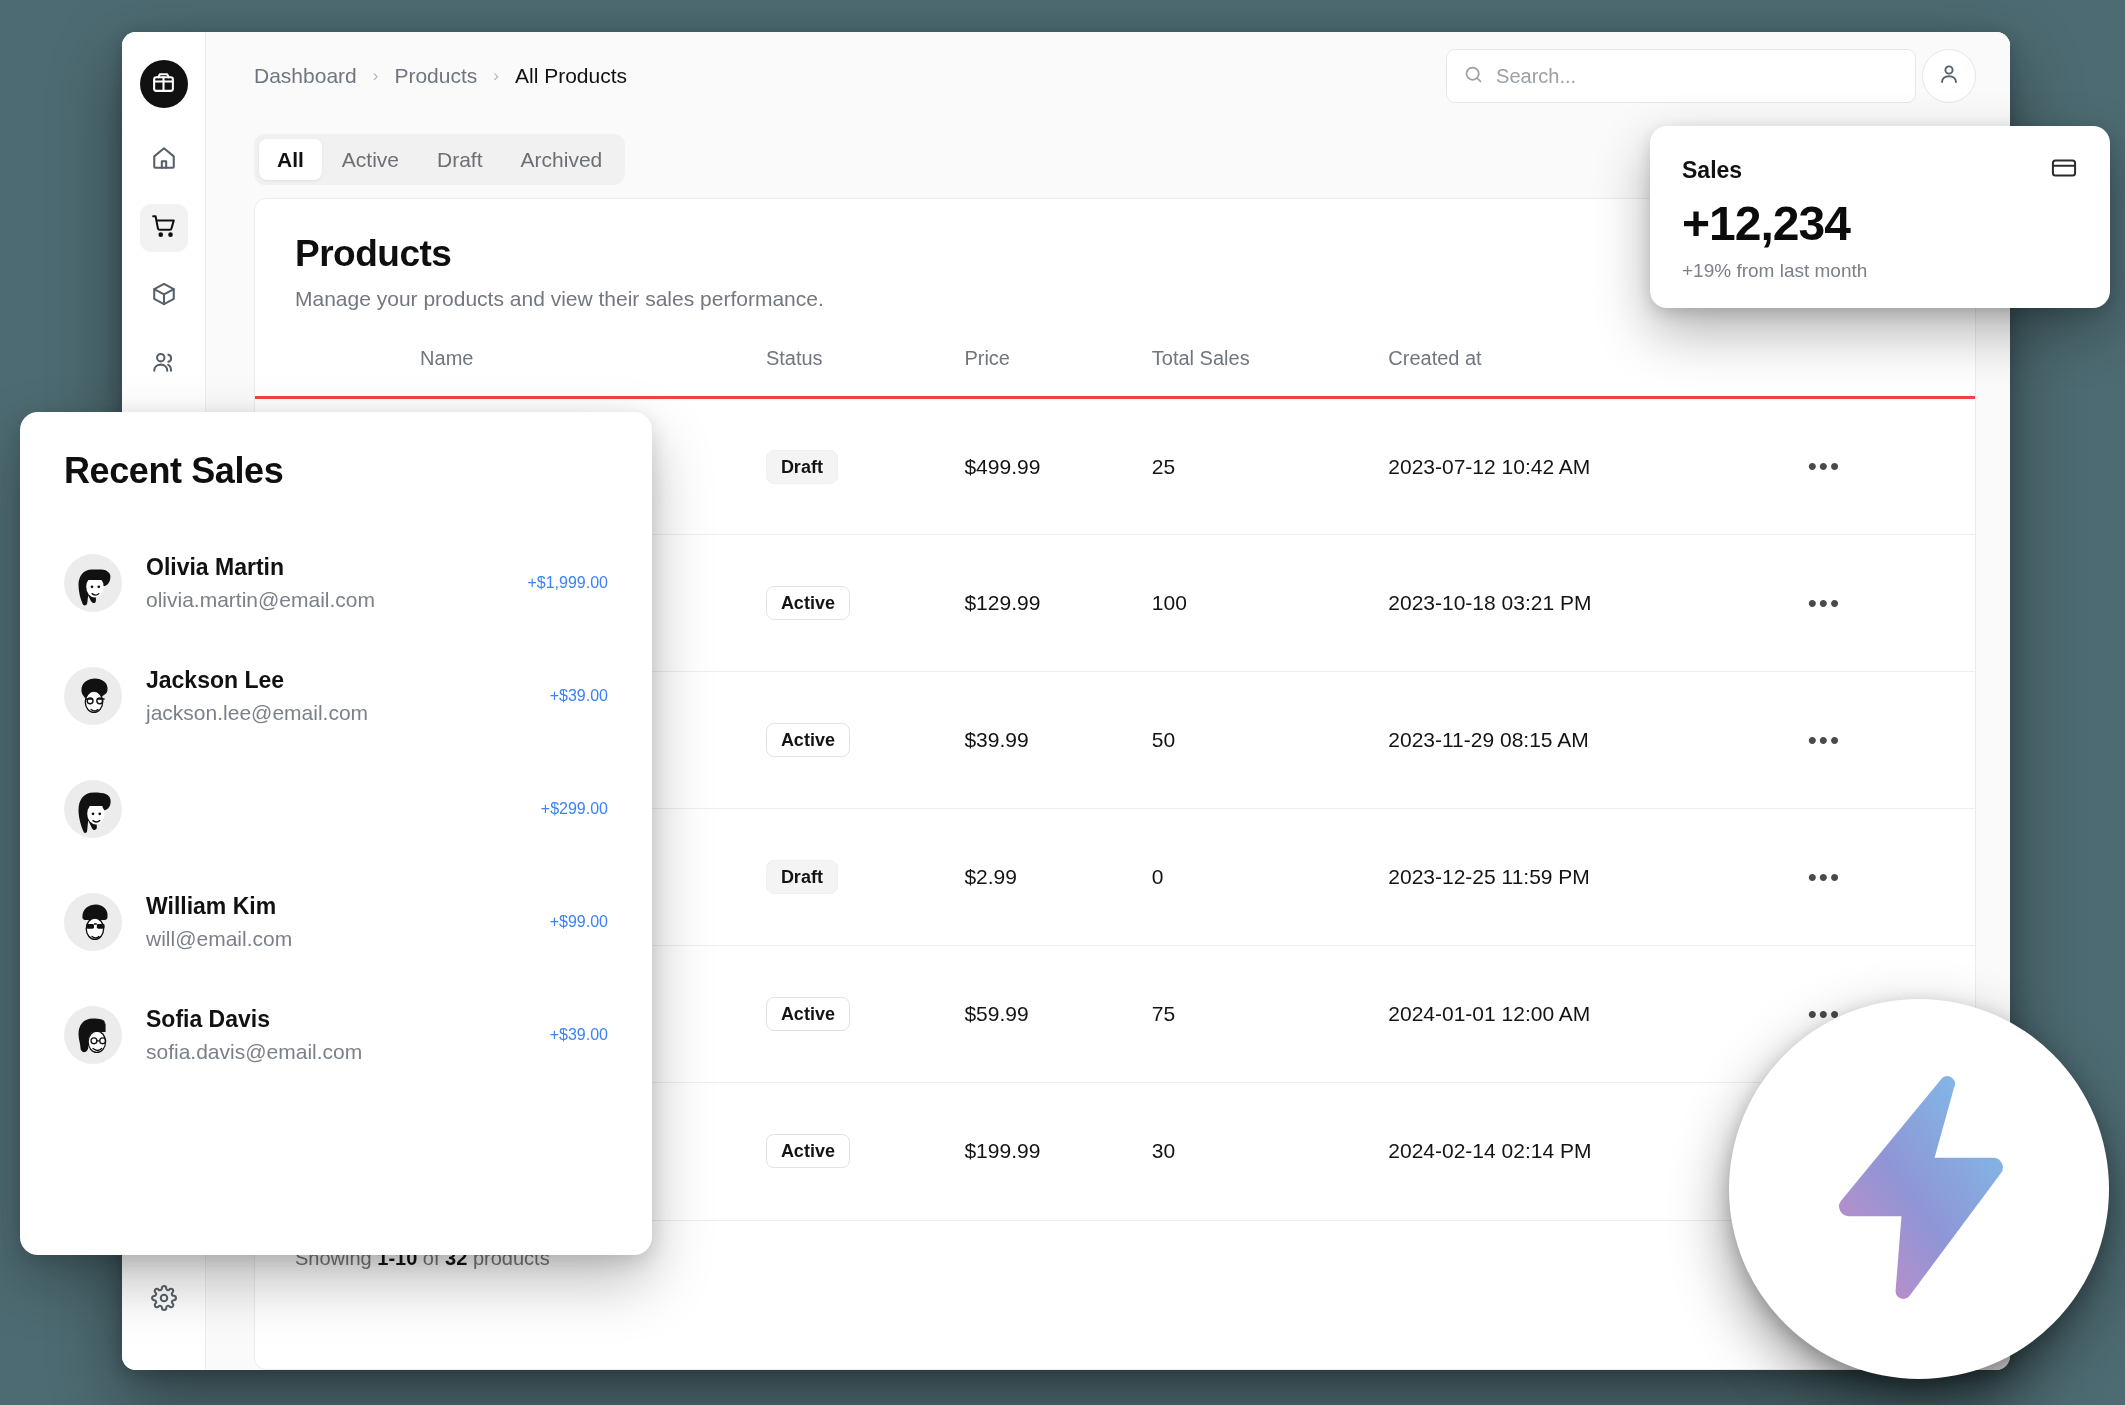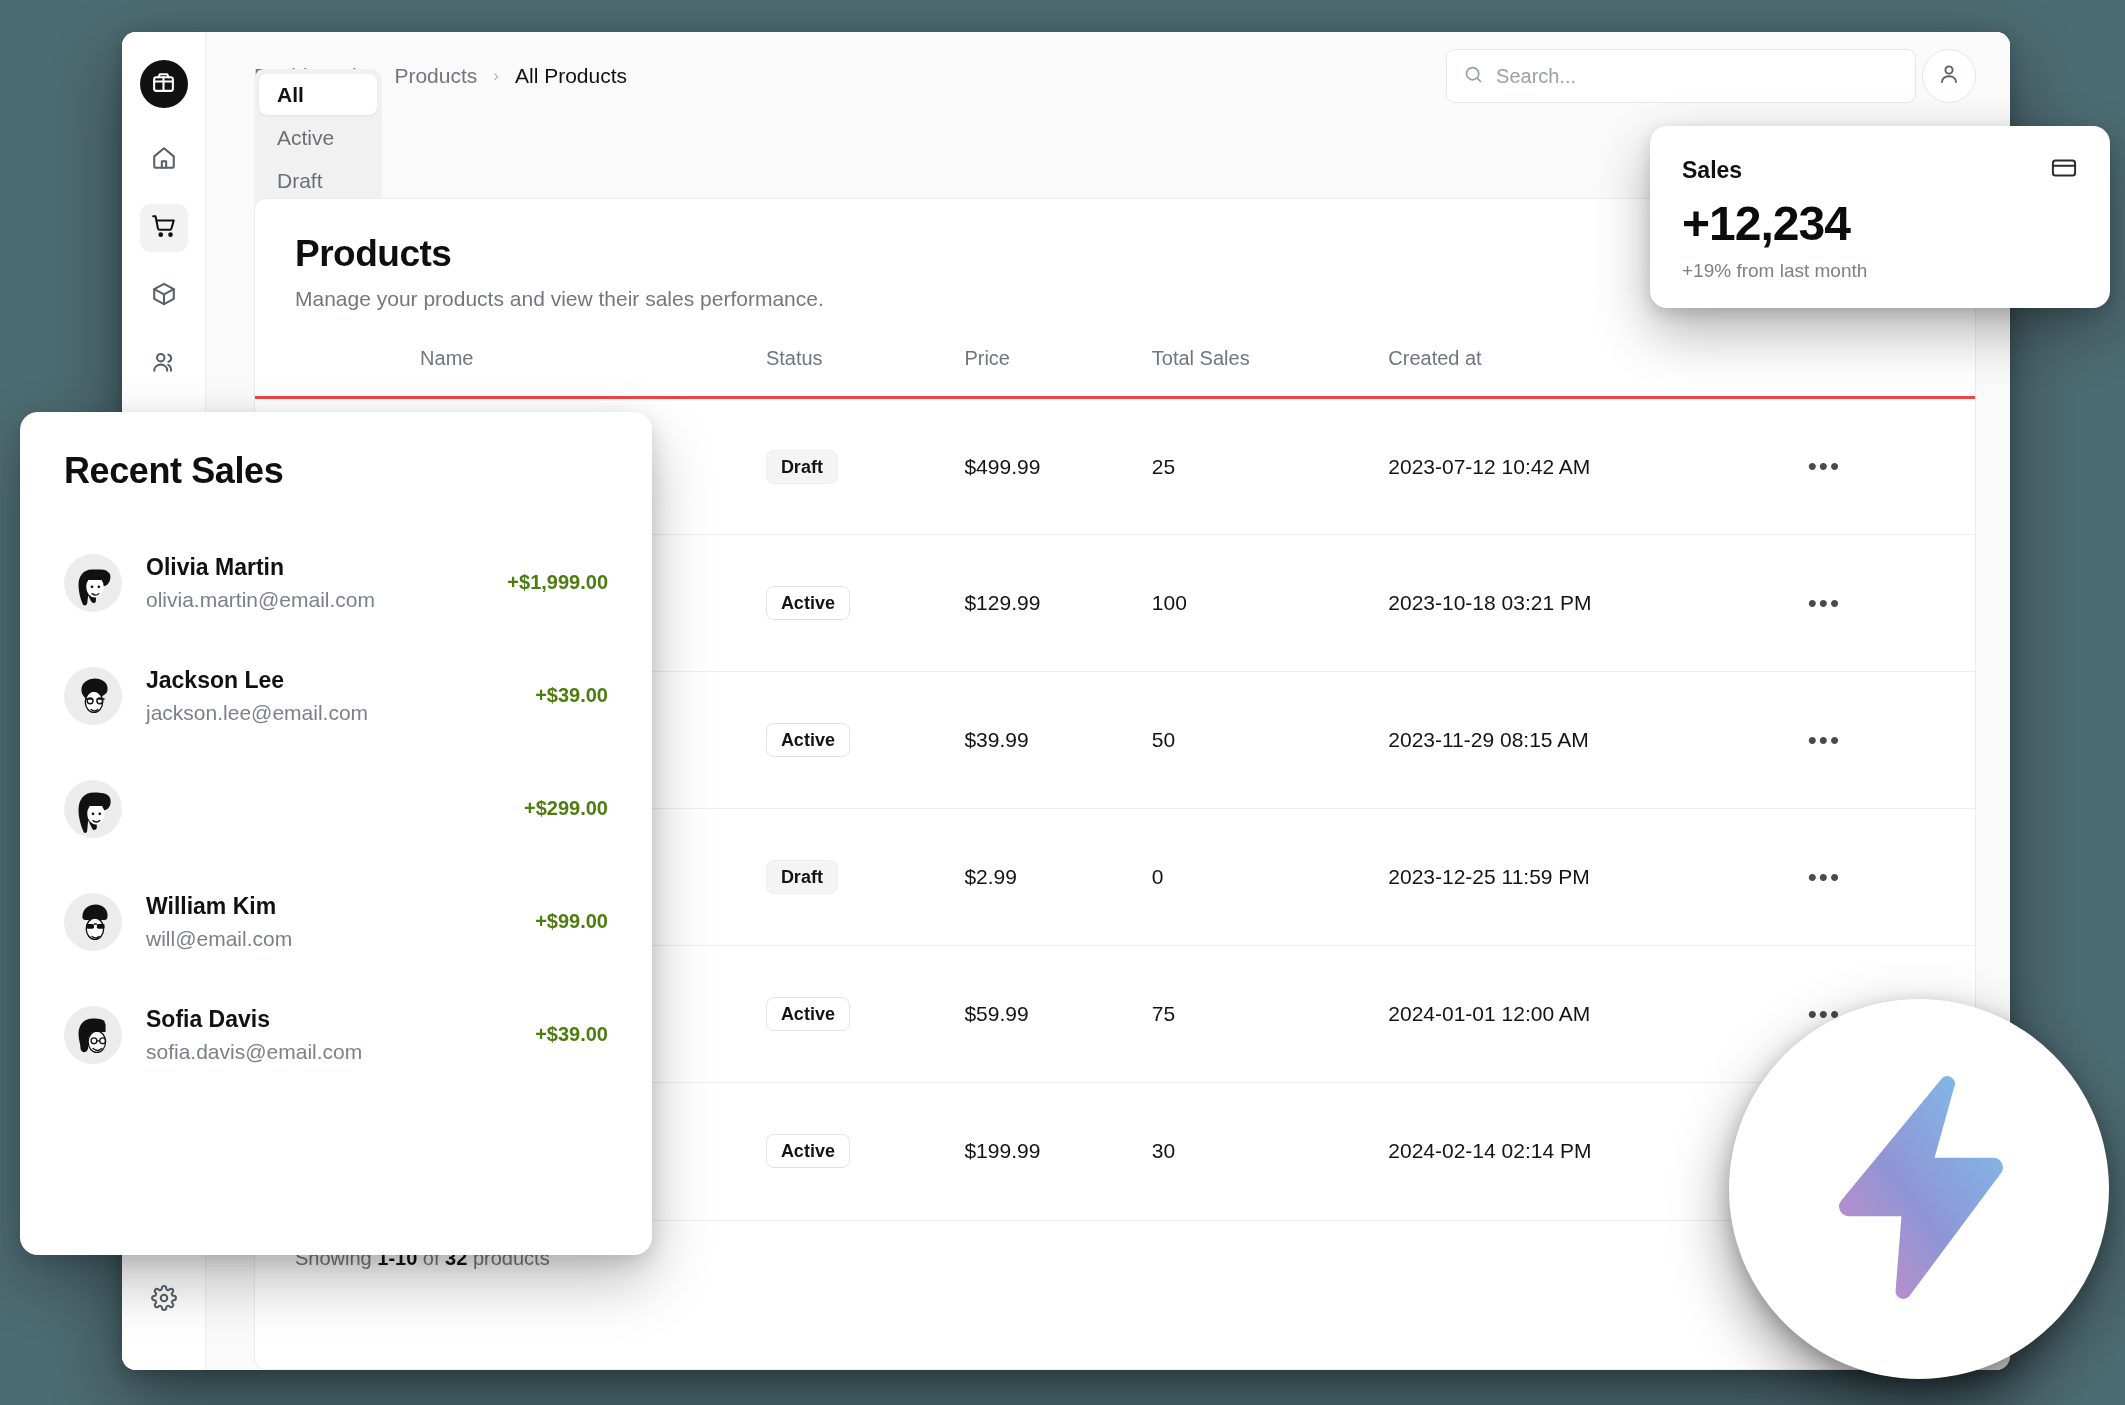--- a/index.html
+++ b/index.html
@@ -106,21 +106,20 @@
     height: 78px;
     flex: 0 0 78px;
     background: #fafafa;
   }
   .tabs {
     display: inline-flex;
     background: #f1f1f1;
     border-radius: 11px;
     padding: 5px;
     gap: 2px;
-    flex-direction: column;
   }
   .tab {
     font-size: 21px;
     color: #6a7077;
     padding: 10px 18px;
     border-radius: 8px;
     cursor: pointer;
     line-height: 1;
   }
   .tab.active { background: #ffffff; color: #111; font-weight: 600; box-shadow: 0 1px 3px rgba(0,0,0,0.07); }
@@ -216,21 +215,21 @@
   .rs-row { display: flex; align-items: center; height: 113px; }
   .rs-av {
     width: 58px; height: 58px; border-radius: 50%;
     background: #ececec; flex: 0 0 58px;
     display: flex; align-items: center; justify-content: center;
     overflow: hidden;
   }
   .rs-info { margin-left: 24px; min-width: 0; }
   .rs-name { font-size: 23px; font-weight: 700; color: #111; }
   .rs-mail { font-size: 21px; color: #7b8189; margin-top: 7px; }
-  .rs-amt { margin-left: auto; font-size: 20px; font-weight: 700; color: #4d7c0f; white-space: nowrap; }
+  .rs-amt { margin-left: auto; font-size: 16px; font-weight: 400; color: #3b82f6; white-space: nowrap; }
 
   
   .sales-card {
     position: absolute;
     right: 15px; top: 126px;
     width: 460px; height: 182px;
     background: #ffffff;
     border-radius: 17px;
     box-shadow: 0 24px 55px rgba(0,0,0,0.3), 0 5px 16px rgba(0,0,0,0.14);
     padding: 28px 32px;

